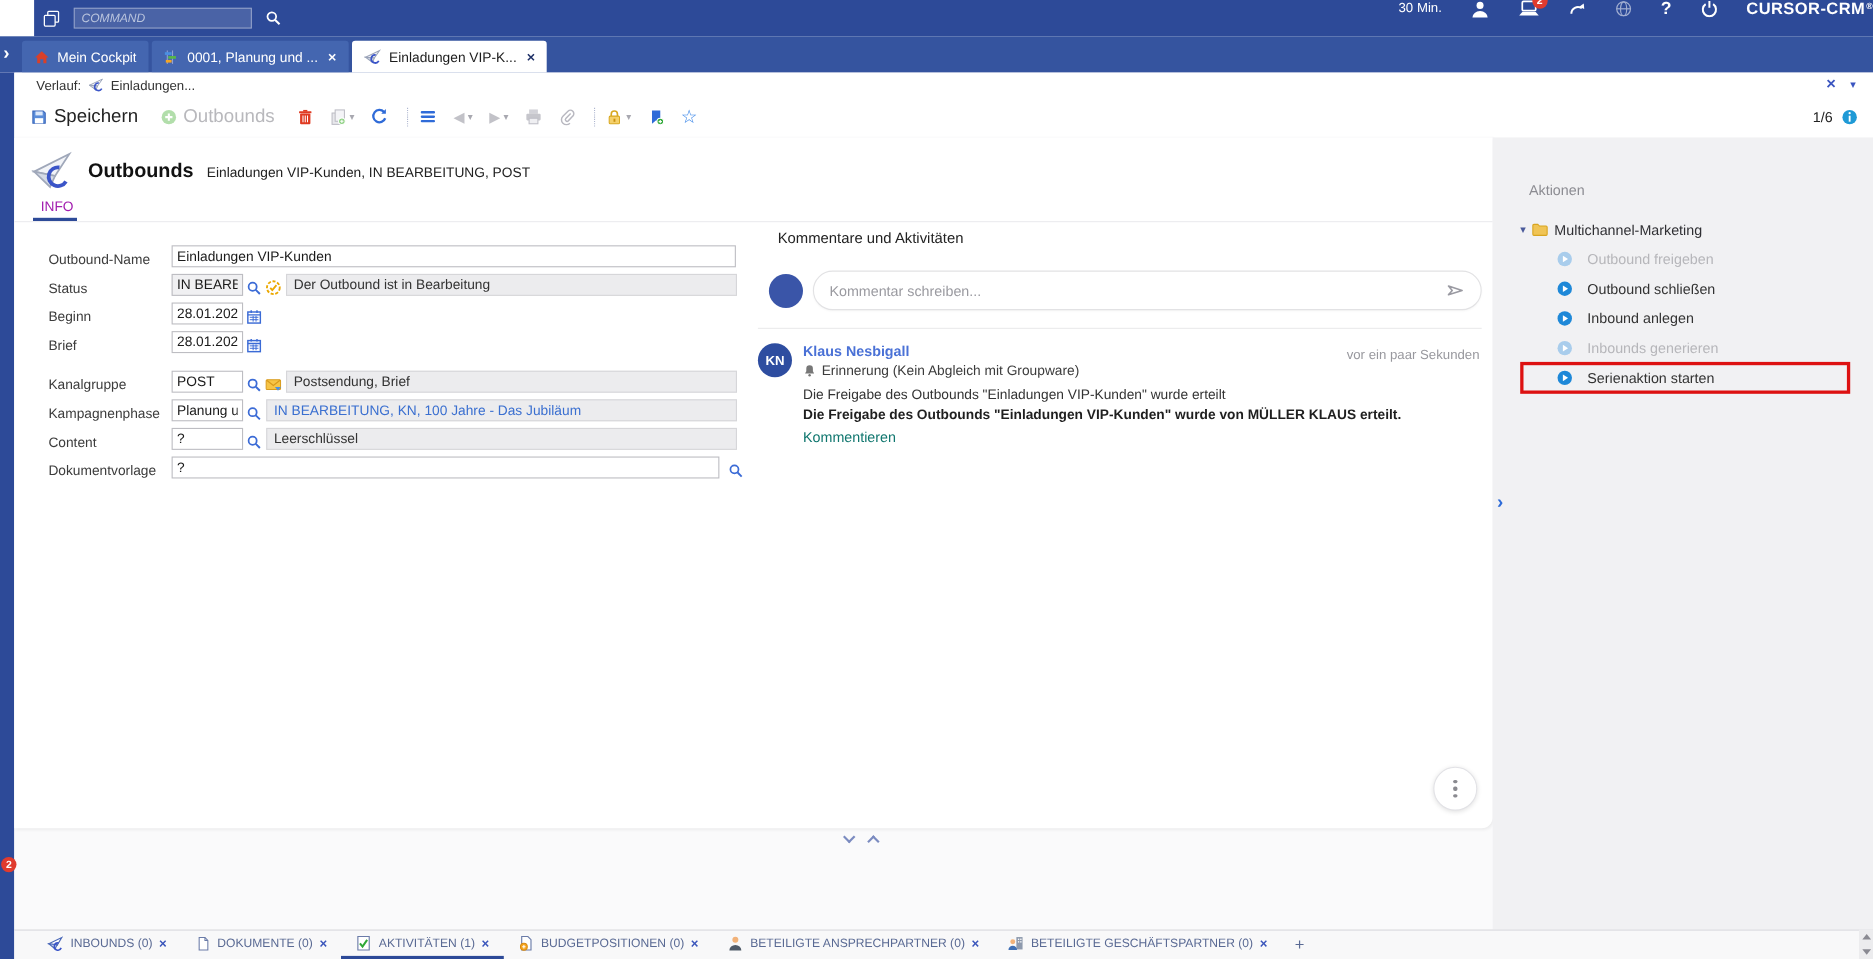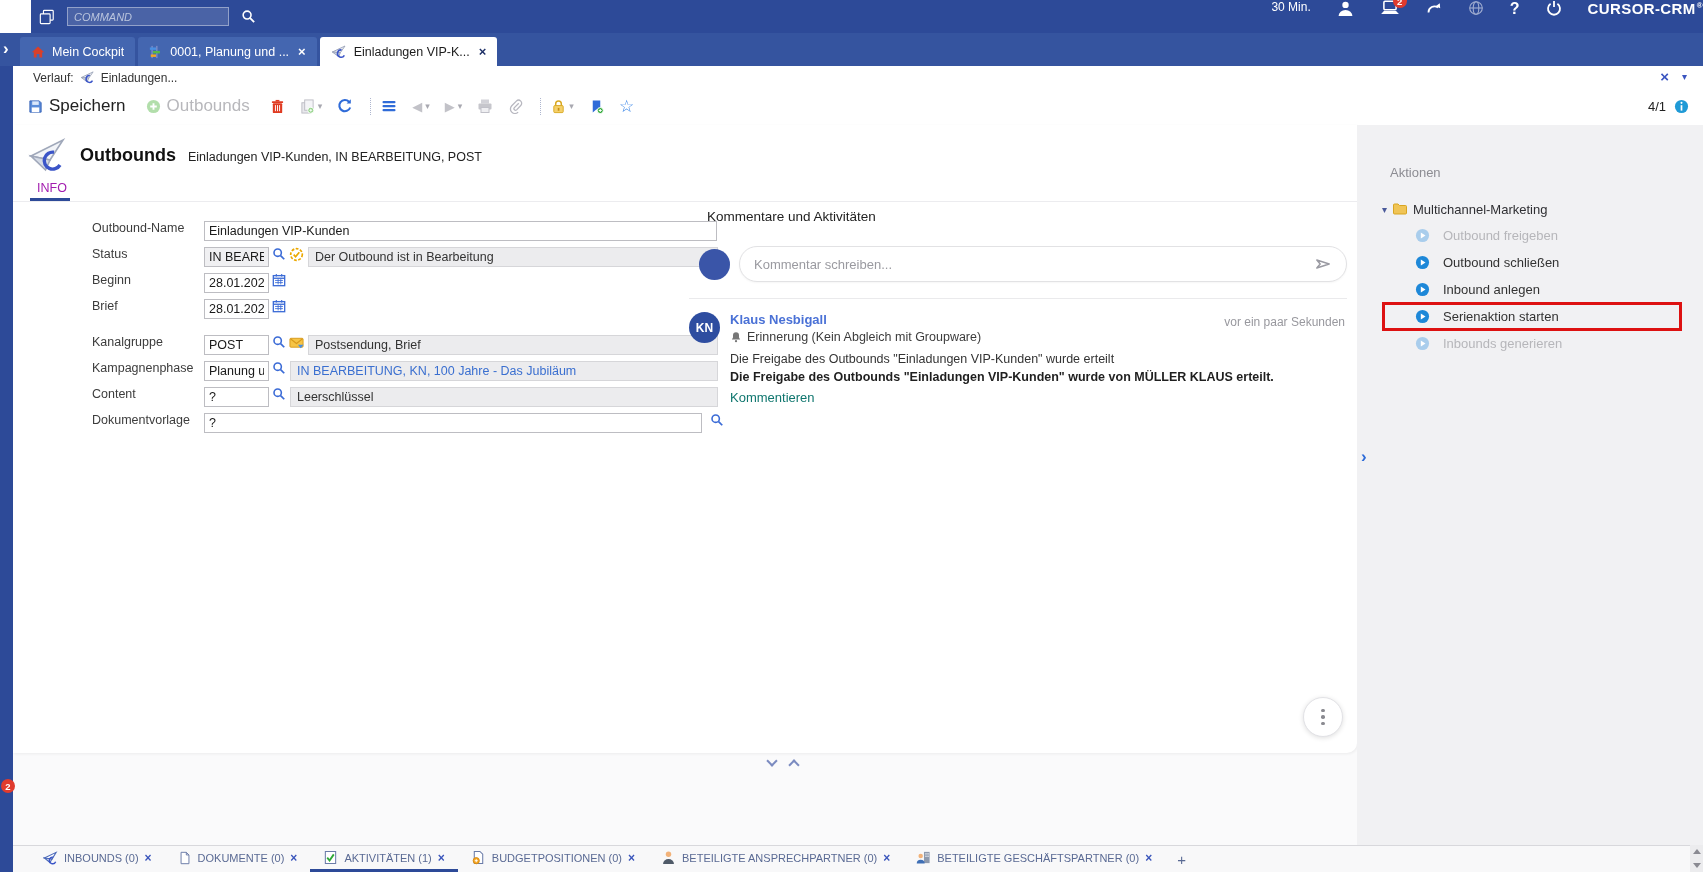--- a/index.html
+++ b/index.html
@@ -76,21 +76,21 @@
   }
   .rec-header { position:absolute; left:14px; top:8px; height:44px; display:flex; align-items:center; gap:13px; }
   .rec-title-wrap { display:flex; align-items:baseline; gap:12px; }
   .rec-title { font-size:18px; font-weight:bold; color:#111; }
   .rec-subtitle { font-size:12.5px; color:#222; }
   .info-tab { position:absolute; left:24px; top:56px; font-size:12.5px; color:#a21caf; }
   .info-underline { position:absolute; left:17px; top:73px; width:40px; height:3px; background:var(--accent,#2d4a98); }
   .panel-divider { position:absolute; left:0; right:0; top:76px; border-top:1px solid #ececef; }
   
   .form { position:absolute; left:31px; top:96px; }
-  .frow { display:flex; align-items:flex-start; height:22px; margin-bottom:4px; width:626px;margin-left:48px; }
+  .frow { display:flex; align-items:flex-end; height:22px; margin-bottom:4px; width:626px; }
   .frow.gap { margin-top:14px; }
   .flabel { width:112px; font-size:12.5px; color:#3c3c3c; flex:none; }
   .fin {
     height:20px; border:1px solid #bdbdc2; font-size:12.5px; padding:0 4px; color:#1a1a1a;
     background:#fff; font-family:"Liberation Sans",sans-serif; flex:none;
   }
   .fin.small { width:65px; }
   .fin.ro { background:#f0f0f2; }
   .fin.wide { width:513px; }
   .fin.xwide { width:498px; }
@@ -372,21 +372,21 @@
         <svg viewBox="0 0 16 16" width="15" height="15">
             <path d="M4 1.5 h8 v13 l-4-3.5 -4 3.5z" fill="#2f6bd8"></path>
             <circle cx="12" cy="12.3" r="3.2" fill="#2ea836" stroke="#fff"></circle>
             <path d="M12 10.7 v3.2 M10.4 12.3 h3.2" stroke="#fff" stroke-width="1.1"></path>
           </svg>
       </div>
       <div class="titem star-g">
         <span>☆</span>
       </div>
       <div class="pager">
-        <span>4/1</span>
+        <span>1/6</span>
         <span style="display:inline-flex">
           <svg viewBox="0 0 16 16" width="15" height="15">
               <circle cx="8" cy="8" r="7" fill="#1f9ad6"></circle>
               <rect x="7.1" y="6.6" width="1.8" height="5.8" fill="#fff"></rect>
               <circle cx="8" cy="4.1" r="1.1" fill="#fff"></circle>
             </svg>
         </span>
       </div>
     </div>
   </div>
@@ -595,37 +595,37 @@
       </div>
       <div class="aitem">
         <span style="display:inline-flex">
           <svg viewBox="0 0 16 16" width="15" height="15">
               <circle cx="8" cy="8" r="7" fill="#1e88d8"></circle>
               <path d="M6.2 4.8 L11.2 8 L6.2 11.2z" fill="#fff"></path>
             </svg>
         </span>
         <span>Inbound anlegen</span>
       </div>
+      <div class="aitem disabled">
+        <span style="display:inline-flex">
+          <svg viewBox="0 0 16 16" width="15" height="15">
+              <circle cx="8" cy="8" r="7" fill="#a9cdec"></circle>
+              <path d="M6.2 4.8 L11.2 8 L6.2 11.2z" fill="#fff"></path>
+            </svg>
+        </span>
+        <span>Inbounds generieren</span>
+      </div>
       <div class="aitem hl">
         <span style="display:inline-flex">
           <svg viewBox="0 0 16 16" width="15" height="15">
               <circle cx="8" cy="8" r="7" fill="#1e88d8"></circle>
               <path d="M6.2 4.8 L11.2 8 L6.2 11.2z" fill="#fff"></path>
             </svg>
         </span>
         <span>Serienaktion starten</span>
-      </div>
-      <div class="aitem disabled">
-        <span style="display:inline-flex">
-          <svg viewBox="0 0 16 16" width="15" height="15">
-              <circle cx="8" cy="8" r="7" fill="#a9cdec"></circle>
-              <path d="M6.2 4.8 L11.2 8 L6.2 11.2z" fill="#fff"></path>
-            </svg>
-        </span>
-        <span>Inbounds generieren</span>
       </div>
     </div>
   </div>
 
   <div class="panel-chevrons">
     <span class="chev down"></span>
     <span class="chev up"></span>
   </div>
 
   <div class="btabs">

